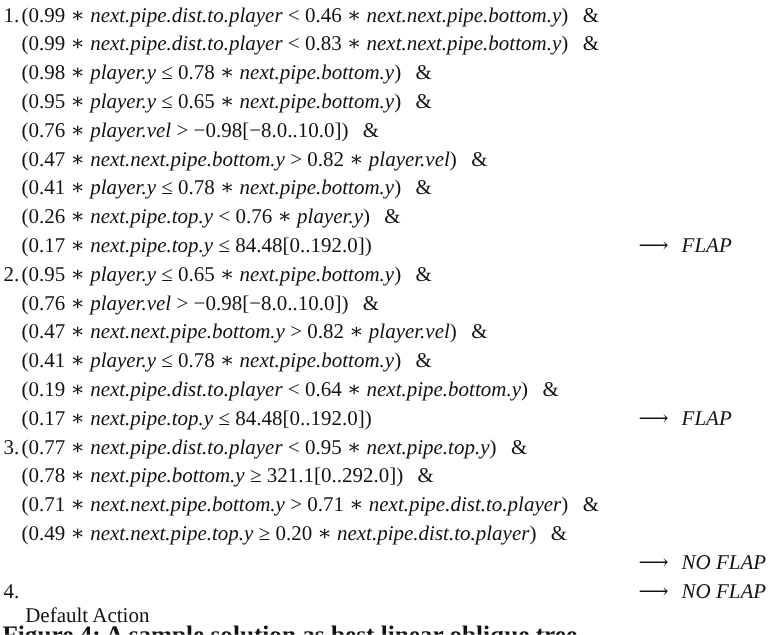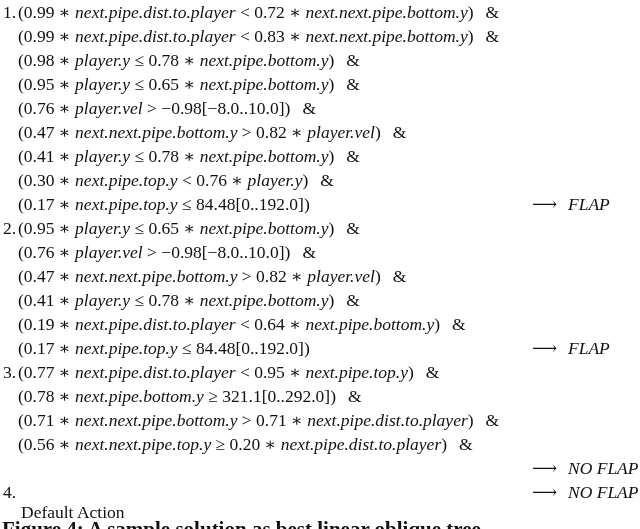--- a/index.html
+++ b/index.html
@@ -79,42 +79,42 @@
       margin-left: 2px;
     }
   </style>
 </head>
 <body>
 
 <div class="rules">
 
   <div class="line" style="top:0px">
     <span class="num">1.</span>
-    <span class="expr"><span>(</span><span>0.99</span> <span>∗</span> <i>next.pipe.dist.to.player</i> <span>&lt;</span> <span>0.72</span> <span>∗</span> <i>next.next.pipe.bottom.y</i><span>)</span><span class="amp">&amp;</span></span>
+    <span class="expr"><span>(</span><span>0.99</span> <span>∗</span> <i>next.pipe.dist.to.player</i> <span>&lt;</span> <span>0.46</span> <span>∗</span> <i>next.next.pipe.bottom.y</i><span>)</span><span class="amp">&amp;</span></span>
   </div>
   <div class="line" style="top:24px">
     <span class="expr"><span>(</span><span>0.99</span> <span>∗</span> <i>next.pipe.dist.to.player</i> <span>&lt;</span> <span>0.83</span> <span>∗</span> <i>next.next.pipe.bottom.y</i><span>)</span><span class="amp">&amp;</span></span>
   </div>
   <div class="line" style="top:48px">
     <span class="expr"><span>(</span><span>0.98</span> <span>∗</span> <i>player.y</i> <span>≤</span> <span>0.78</span> <span>∗</span> <i>next.pipe.bottom.y</i><span>)</span><span class="amp">&amp;</span></span>
   </div>
   <div class="line" style="top:72px">
     <span class="expr"><span>(</span><span>0.95</span> <span>∗</span> <i>player.y</i> <span>≤</span> <span>0.65</span> <span>∗</span> <i>next.pipe.bottom.y</i><span>)</span><span class="amp">&amp;</span></span>
   </div>
   <div class="line" style="top:96px">
     <span class="expr"><span>(</span><span>0.76</span> <span>∗</span> <i>player.vel</i> <span>&gt;</span> <span>−0.98</span><span>[−8.0..10.0]</span><span>)</span><span class="amp">&amp;</span></span>
   </div>
   <div class="line" style="top:120px">
     <span class="expr"><span>(</span><span>0.47</span> <span>∗</span> <i>next.next.pipe.bottom.y</i> <span>&gt;</span> <span>0.82</span> <span>∗</span> <i>player.vel</i><span>)</span><span class="amp">&amp;</span></span>
   </div>
   <div class="line" style="top:144px">
     <span class="expr"><span>(</span><span>0.41</span> <span>∗</span> <i>player.y</i> <span>≤</span> <span>0.78</span> <span>∗</span> <i>next.pipe.bottom.y</i><span>)</span><span class="amp">&amp;</span></span>
   </div>
   <div class="line" style="top:168px">
-    <span class="expr"><span>(</span><span>0.30</span> <span>∗</span> <i>next.pipe.top.y</i> <span>&lt;</span> <span>0.76</span> <span>∗</span> <i>player.y</i><span>)</span><span class="amp">&amp;</span></span>
+    <span class="expr"><span>(</span><span>0.26</span> <span>∗</span> <i>next.pipe.top.y</i> <span>&lt;</span> <span>0.76</span> <span>∗</span> <i>player.y</i><span>)</span><span class="amp">&amp;</span></span>
   </div>
   <div class="line" style="top:192px">
     <span class="expr"><span>(</span><span>0.17</span> <span>∗</span> <i>next.pipe.top.y</i> <span>≤</span> <span>84.48</span><span>[0..192.0]</span><span>)</span></span>
     <span class="arrow">⟶</span>
     <span class="action">FLAP</span>
   </div>
 
   <div class="line" style="top:216px">
     <span class="num">2.</span>
     <span class="expr"><span>(</span><span>0.95</span> <span>∗</span> <i>player.y</i> <span>≤</span> <span>0.65</span> <span>∗</span> <i>next.pipe.bottom.y</i><span>)</span><span class="amp">&amp;</span></span>
@@ -141,21 +141,21 @@
     <span class="num">3.</span>
     <span class="expr"><span>(</span><span>0.77</span> <span>∗</span> <i>next.pipe.dist.to.player</i> <span>&lt;</span> <span>0.95</span> <span>∗</span> <i>next.pipe.top.y</i><span>)</span><span class="amp">&amp;</span></span>
   </div>
   <div class="line" style="top:384px">
     <span class="expr"><span>(</span><span>0.78</span> <span>∗</span> <i>next.pipe.bottom.y</i> <span>≥</span> <span>321.1</span><span>[0..292.0]</span><span>)</span><span class="amp">&amp;</span></span>
   </div>
   <div class="line" style="top:408px">
     <span class="expr"><span>(</span><span>0.71</span> <span>∗</span> <i>next.next.pipe.bottom.y</i> <span>&gt;</span> <span>0.71</span> <span>∗</span> <i>next.pipe.dist.to.player</i><span>)</span><span class="amp">&amp;</span></span>
   </div>
   <div class="line" style="top:432px">
-    <span class="expr"><span>(</span><span>0.56</span> <span>∗</span> <i>next.next.pipe.top.y</i> <span>≥</span> <span>0.20</span> <span>∗</span> <i>next.pipe.dist.to.player</i><span>)</span><span class="amp">&amp;</span></span>
+    <span class="expr"><span>(</span><span>0.49</span> <span>∗</span> <i>next.next.pipe.top.y</i> <span>≥</span> <span>0.20</span> <span>∗</span> <i>next.pipe.dist.to.player</i><span>)</span><span class="amp">&amp;</span></span>
   </div>
   <div class="line" style="top:456px">
     <span class="arrow">⟶</span>
     <span class="action noflap">NO FLAP</span>
   </div>
 
   <div class="line" style="top:480px">
     <span class="num">4.</span>
     <span class="default">Default Action</span>
     <span class="arrow">⟶</span>

